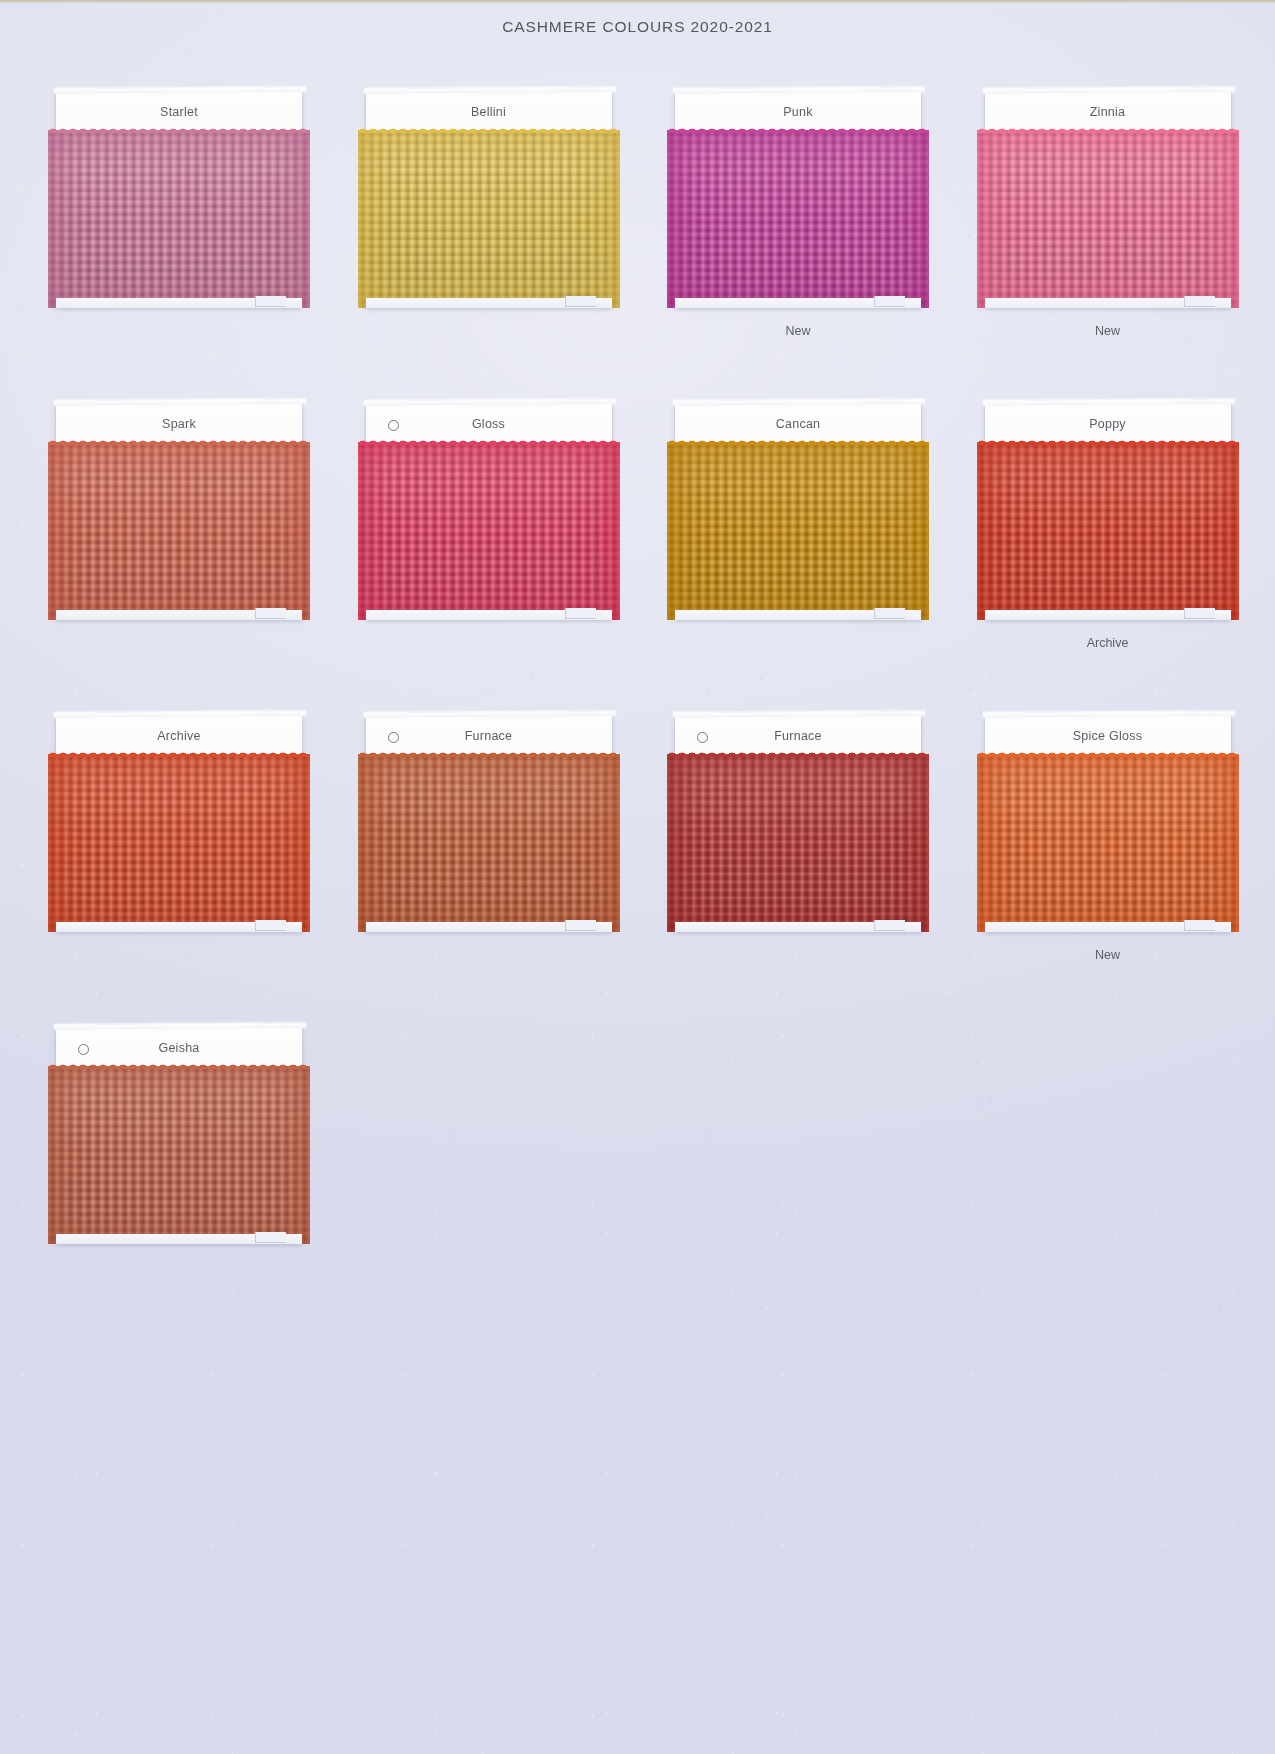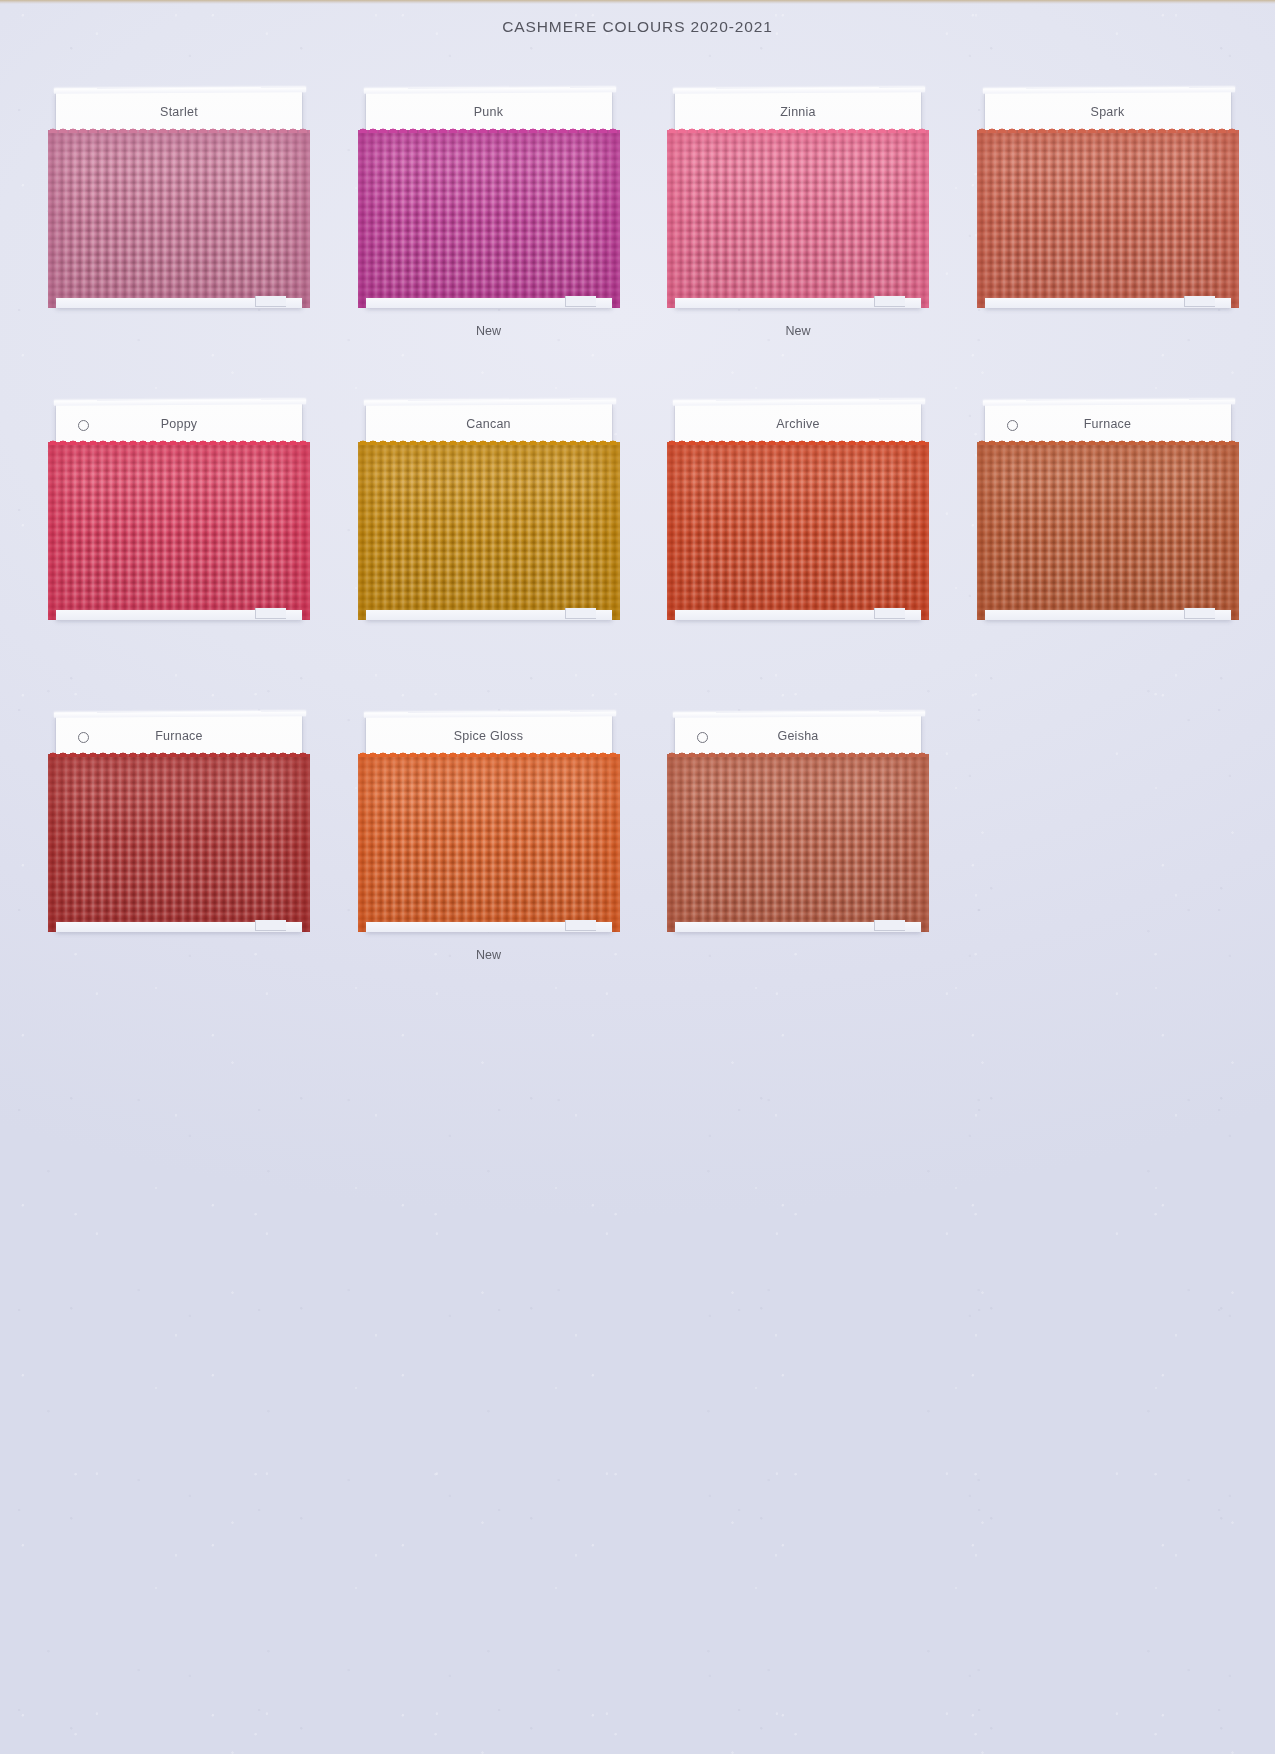--- a/index.html
+++ b/index.html
@@ -219,20 +219,30 @@
         <div class="card-label">Starlet</div>
       </div>
       <div class="knit-top" style="background: rgb(207, 122, 156);"></div>
       <div class="knit" style="background: rgb(207, 122, 156);">
         <div class="knit-inner" style="background-color: rgb(207, 122, 156); box-shadow: rgb(180, 100, 138) 0px 0px 40px inset;"></div>
       </div>
       <div class="card-foot"></div>
     </div>
     <div class="swatch-cell">
       <div class="card">
+        <div class="card-label">Bellini</div>
+      </div>
+      <div class="knit-top" style="background: rgb(224, 191, 79);"></div>
+      <div class="knit" style="background: rgb(224, 191, 79);">
+        <div class="knit-inner" style="background-color: rgb(224, 191, 79); box-shadow: rgb(203, 171, 62) 0px 0px 40px inset;"></div>
+      </div>
+      <div class="card-foot"></div>
+    </div>
+    <div class="swatch-cell">
+      <div class="card">
         <div class="card-label">Punk</div>
       </div>
       <div class="knit-top" style="background: rgb(200, 67, 159);"></div>
       <div class="knit" style="background: rgb(200, 67, 159);">
         <div class="knit-inner" style="background-color: rgb(200, 67, 159); box-shadow: rgb(171, 47, 136) 0px 0px 40px inset;"></div>
       </div>
       <div class="card-foot"></div>
       <div class="status-note">New</div>
     </div>
     <div class="swatch-cell">
@@ -252,40 +262,51 @@
       </div>
       <div class="knit-top" style="background: rgb(210, 101, 79);"></div>
       <div class="knit" style="background: rgb(210, 101, 79);">
         <div class="knit-inner" style="background-color: rgb(210, 101, 79); box-shadow: rgb(189, 83, 64) 0px 0px 40px inset;"></div>
       </div>
       <div class="card-foot"></div>
     </div>
     <div class="swatch-cell">
       <div class="card">
         <div class="dot-marker"></div>
-        <div class="card-label">Poppy</div>
+        <div class="card-label">Gloss</div>
       </div>
       <div class="knit-top" style="background: rgb(227, 63, 98);"></div>
       <div class="knit" style="background: rgb(227, 63, 98);">
         <div class="knit-inner" style="background-color: rgb(227, 63, 98); box-shadow: rgb(203, 45, 80) 0px 0px 40px inset;"></div>
       </div>
       <div class="card-foot"></div>
     </div>
     <div class="swatch-cell">
       <div class="card">
         <div class="card-label">Cancan</div>
       </div>
       <div class="knit-top" style="background: rgb(204, 142, 16);"></div>
       <div class="knit" style="background: rgb(204, 142, 16);">
         <div class="knit-inner" style="background-color: rgb(204, 142, 16); box-shadow: rgb(180, 123, 6) 0px 0px 40px inset;"></div>
       </div>
       <div class="card-foot"></div>
     </div>
     <div class="swatch-cell">
       <div class="card">
+        <div class="card-label">Poppy</div>
+      </div>
+      <div class="knit-top" style="background: rgb(217, 63, 42);"></div>
+      <div class="knit" style="background: rgb(217, 63, 42);">
+        <div class="knit-inner" style="background-color: rgb(217, 63, 42); box-shadow: rgb(194, 48, 29) 0px 0px 40px inset;"></div>
+      </div>
+      <div class="card-foot"></div>
+      <div class="status-note">Archive</div>
+    </div>
+    <div class="swatch-cell">
+      <div class="card">
         <div class="card-label">Archive</div>
       </div>
       <div class="knit-top" style="background: rgb(217, 76, 43);"></div>
       <div class="knit" style="background: rgb(217, 76, 43);">
         <div class="knit-inner" style="background-color: rgb(217, 76, 43); box-shadow: rgb(195, 60, 30) 0px 0px 40px inset;"></div>
       </div>
       <div class="card-foot"></div>
     </div>
     <div class="swatch-cell">
       <div class="card">

